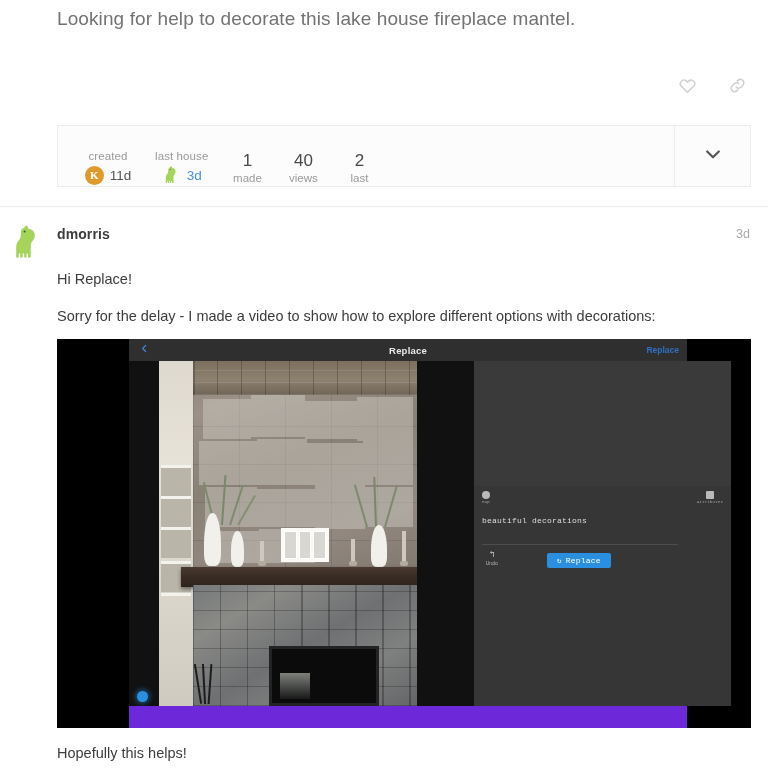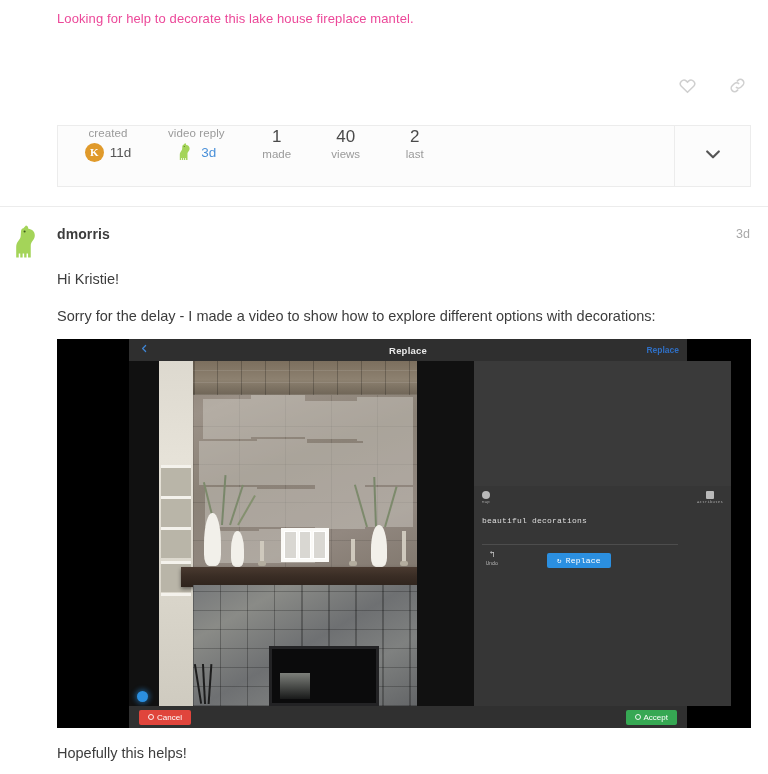--- a/index.html
+++ b/index.html
@@ -8,21 +8,21 @@
     background: #ffffff;
     font-family: "Liberation Sans", sans-serif;
     color: #222;
     overflow: hidden;
   }
   .page { position: relative; width: 768px; height: 774px; background:#fff; }
 
   
   .topic-text {
     position:absolute; left:57px; top:9px;
-    font-size:13px; color:#ec4899; line-height:20px;
+    font-size:19px; color:#737373; line-height:20px;
     letter-spacing:0.1px;
   }
 
   
   .post-actions {
     position:absolute; right:18px; top:72px;
     display:flex; align-items:center; gap:24px;
   }
   .act-btn {
     width:26px; height:26px; display:flex; align-items:center; justify-content:center;
@@ -31,21 +31,21 @@
   .act-btn svg { display:block; }
 
   
   .stats-wrap {
     position:absolute; left:57px; top:125px;
     width:694px; height:62px;
     border:1px solid #ececec;
     background:#fcfcfc;
     display:flex; align-items:stretch;
   }
-  .stats-inner { display:flex; align-items:flex-start; padding-left:16px; gap:17px; flex:1; }
+  .stats-inner { display:flex; align-items:flex-end; padding-left:16px; gap:4px; flex:1; }
   .stat {
     display:flex; flex-direction:column; align-items:center; justify-content:center;
     min-width:52px; padding:0 9px;
   }
   .stat.wide { min-width:68px; }
   .stat .lbl { font-size:11.5px; color:#9a9a9a; line-height:15px; letter-spacing:.1px; }
   .stat .num { font-size:17px; color:#4a4a4a; line-height:21px; font-weight:400;}
   .stat .sub { font-size:11.5px; color:#9a9a9a; line-height:15px; }
   .stat .row2 { display:flex; align-items:center; gap:6px; height:22px; }
   .stat .val { font-size:13.5px; color:#555; font-weight:500;}
@@ -247,21 +247,21 @@
   <div class="stats-wrap">
     <div class="stats-inner">
       <div class="stat wide">
         <div class="lbl">created</div>
         <div class="row2">
           <div class="av-k">K</div>
           <div class="val">11d</div>
         </div>
       </div>
       <div class="stat wide">
-        <div class="lbl">video reply</div>
+        <div class="lbl">last house</div>
         <div class="row2">
           <svg class="av-llama" viewBox="0 0 20 24">
             <path d="M7.6 2.2c-.8 0-1.5.8-1.6 1.9l-.2 3.2c-.1 1.4-.8 2.3-1.6 3.3-.9 1.1-1.4 2.3-1.4 4.1v6.9h1.7v-2.6h1v2.6h1.6v-2.6h1v2.6h1.6v-2.6h1v2.6h1.8v-7.6c0-1.7.5-2.6 1.4-3.7.9-1.1 1.3-2 1.3-3.4 0-2.5-1.8-4.1-4.3-4.4l-.1-.5c-.1-.9-.7-1.6-1.5-1.6z" fill="#a4d459"></path>
             <circle cx="8.4" cy="4.3" r=".65" fill="#3f5e1d"></circle>
           </svg>
           <div class="val link">3d</div>
         </div>
       </div>
       <div class="stat">
         <div class="num">1</div>
@@ -290,21 +290,21 @@
   <div class="reply">
 
     <svg class="reply-avatar" viewBox="0 0 20 24">
       <path d="M7.6 2.2c-.8 0-1.5.8-1.6 1.9l-.2 3.2c-.1 1.4-.8 2.3-1.6 3.3-.9 1.1-1.4 2.3-1.4 4.1v6.9h1.7v-2.6h1v2.6h1.6v-2.6h1v2.6h1.6v-2.6h1v2.6h1.8v-7.6c0-1.7.5-2.6 1.4-3.7.9-1.1 1.3-2 1.3-3.4 0-2.5-1.8-4.1-4.3-4.4l-.1-.5c-.1-.9-.7-1.6-1.5-1.6z" fill="#a4d459"></path>
       <circle cx="8.4" cy="4.3" r=".7" fill="#3f5e1d"></circle>
     </svg>
 
     <div class="reply-name">dmorris</div>
     <div class="reply-time">3d</div>
 
-    <div class="reply-p1">Hi Kristie!</div>
+    <div class="reply-p1">Hi Replace!</div>
     <div class="reply-p2">Sorry for the delay - I made a video to show how to explore different options with decorations:</div>
 
     <div class="video">
       <div class="app">
 
         <div class="app-header">
           <div class="hdr-back">
             <span>
               <svg width="9" height="13" viewBox="0 0 24 24" fill="none" stroke="currentColor" stroke-width="3.2" stroke-linecap="round" stroke-linejoin="round">
                   <path d="M15 4 7 12l8 8"></path>
@@ -414,30 +414,20 @@
             <div class="ic">↰</div>
             <div class="tx">Undo</div>
           </div>
 
           <div class="gen-btn">
             <span class="ic">↻</span>
             <span>Replace</span>
           </div>
         </div>
 
-        <div class="app-bottom">
-          <div class="btn-cancel">
-            <span class="bdot"></span>
-            <span>Cancel</span>
-          </div>
-          <div class="btn-accept">
-            <span class="bdot"></span>
-            <span>Accept</span>
-          </div>
-        </div>
 
       </div>
     </div>
 
     <div class="reply-p3">Hopefully this helps!</div>
   </div>
 
 </div>
 
 </body></html>

